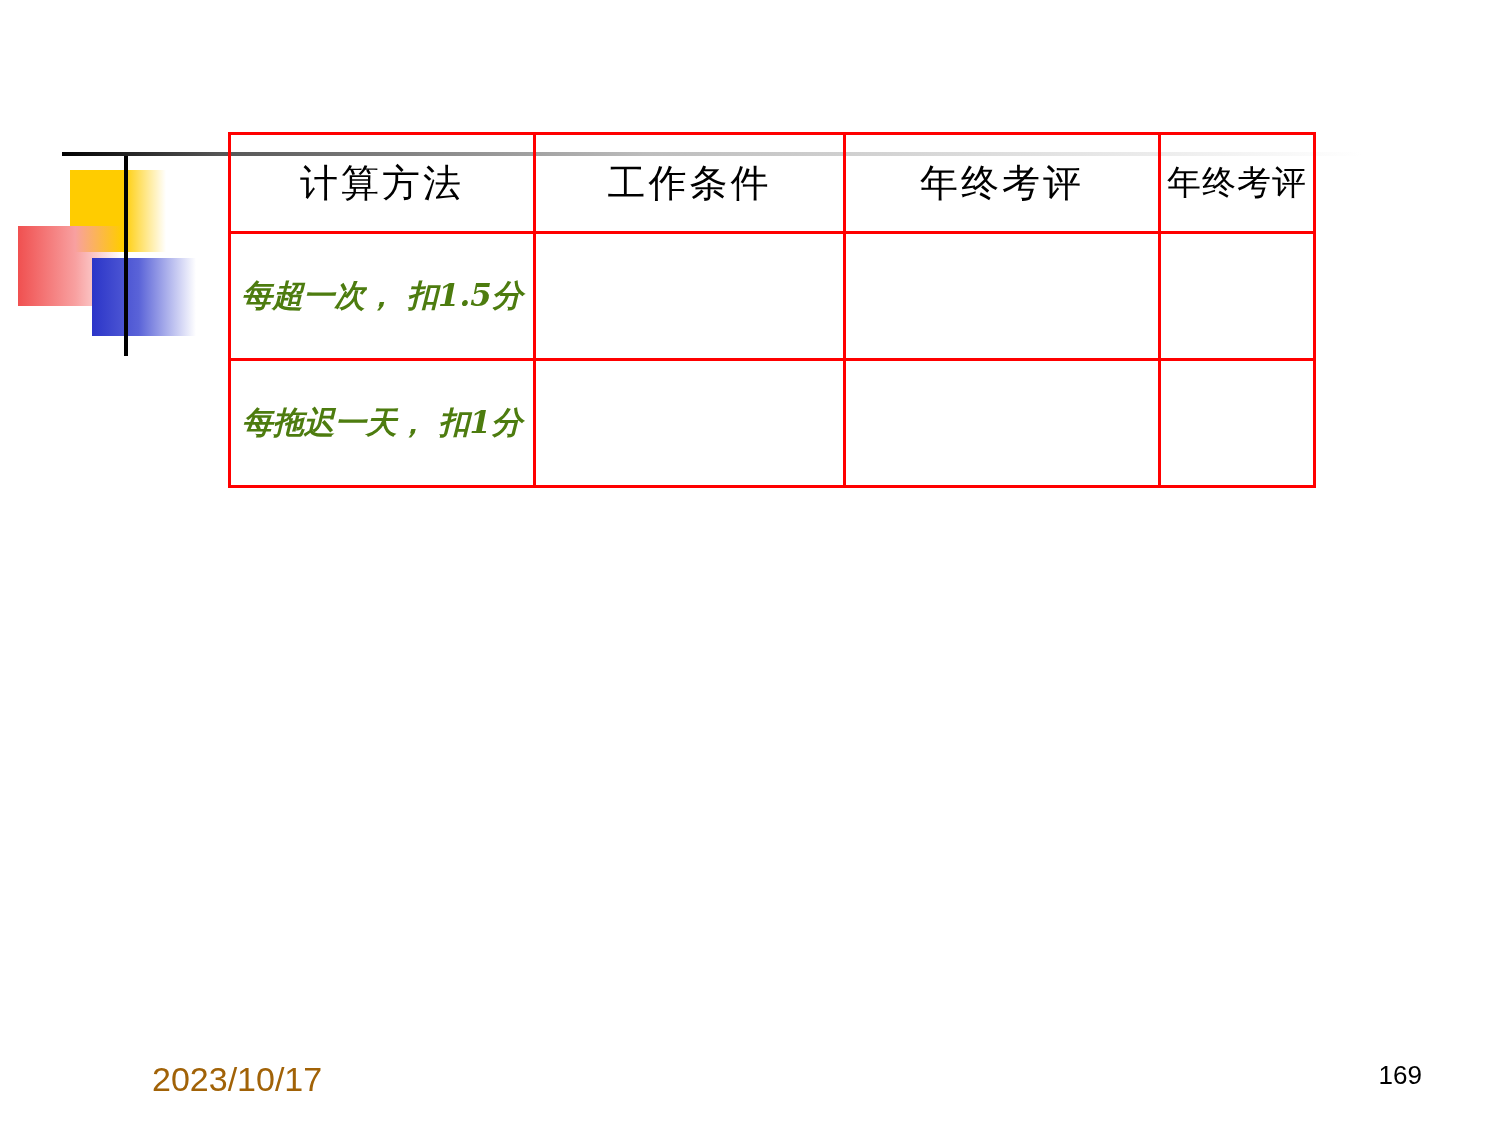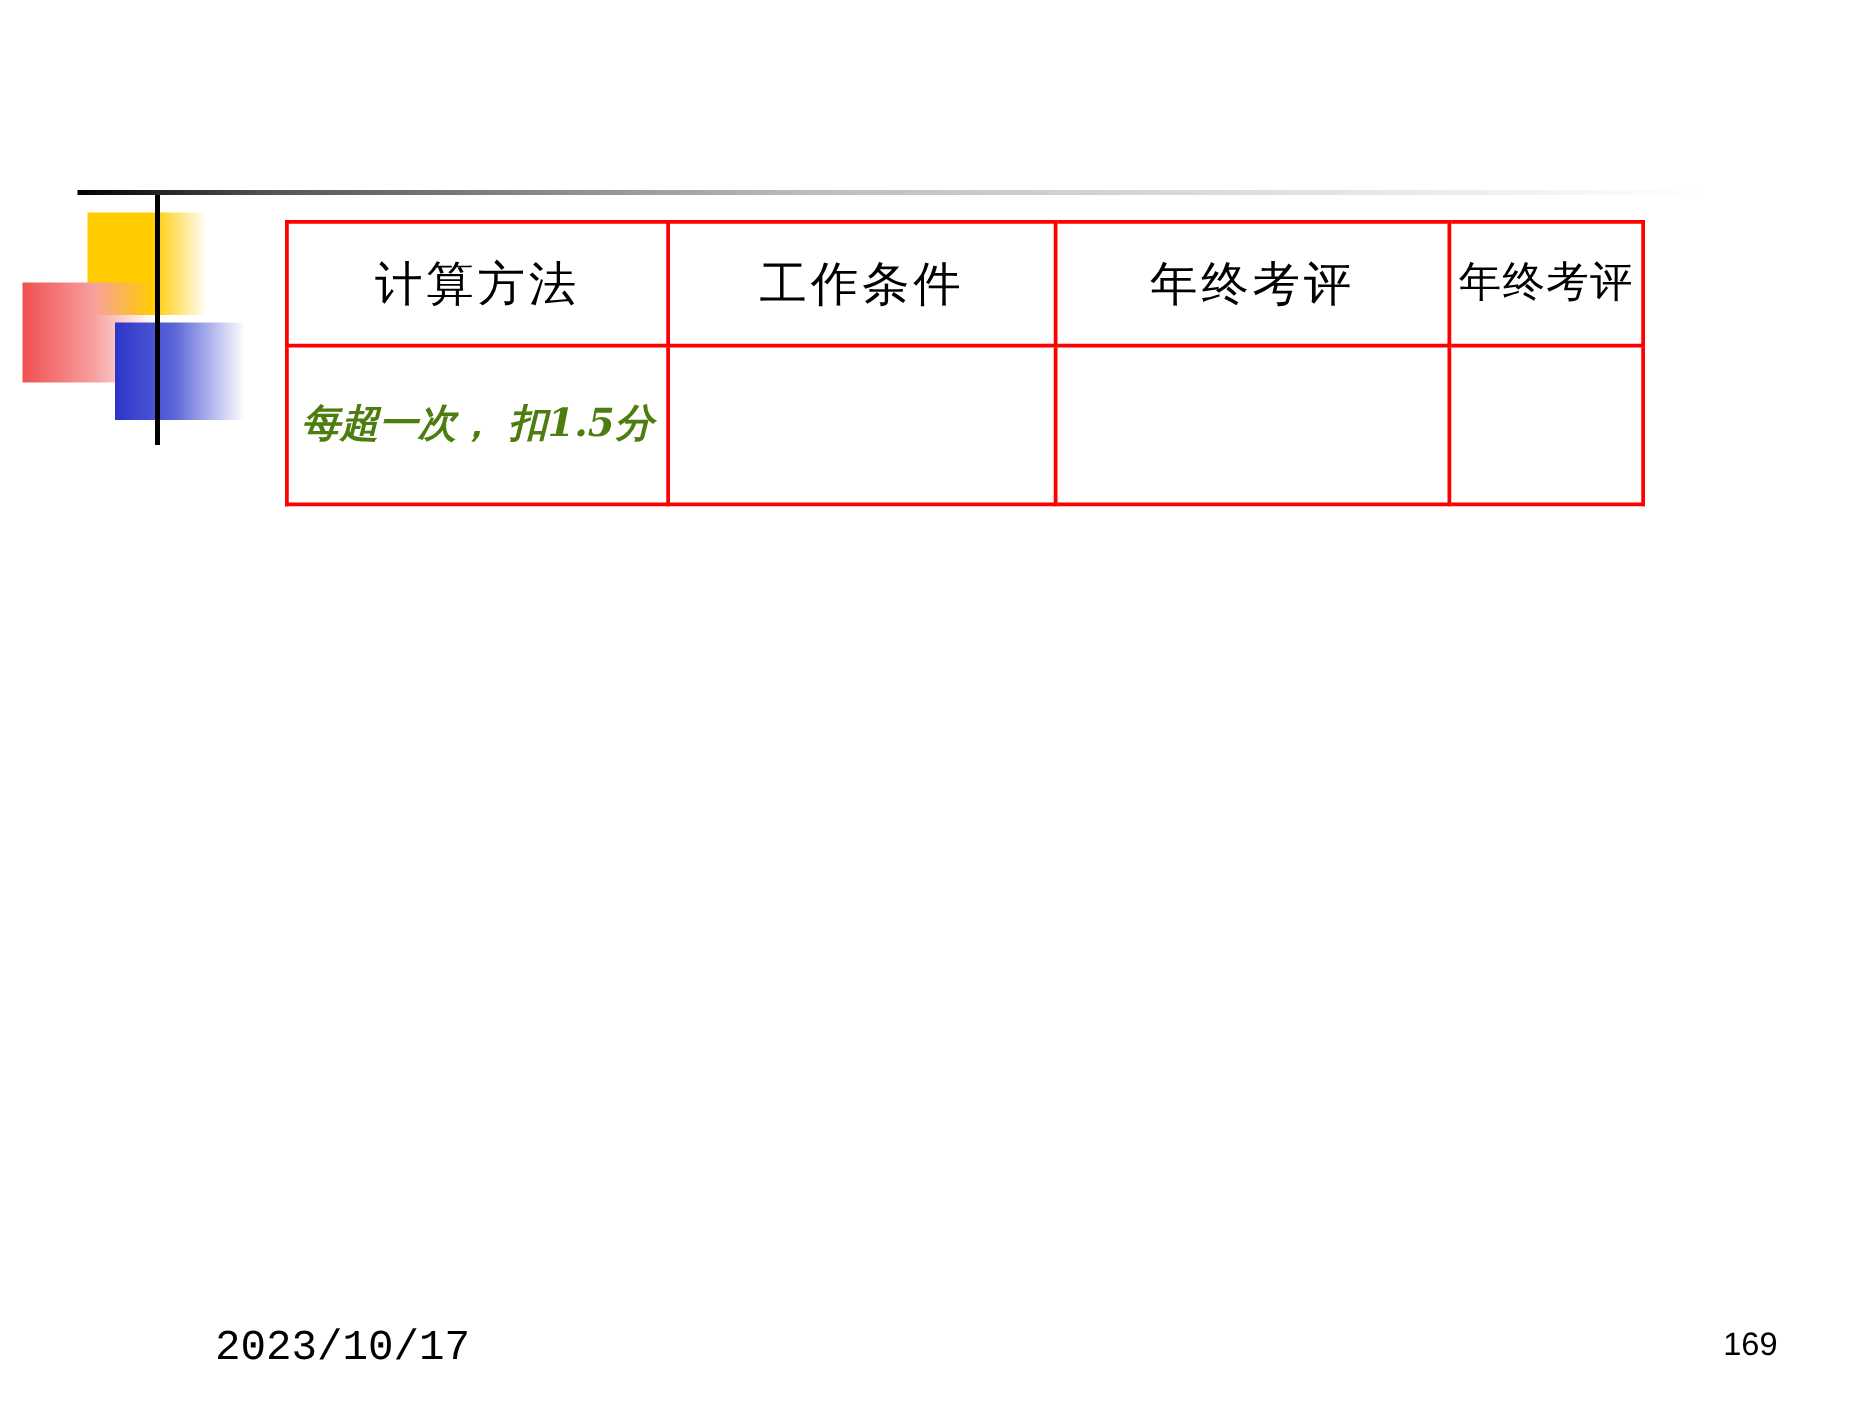--- a/index.html
+++ b/index.html
@@ -68,21 +68,20 @@
   .table-wrap {
     position: absolute;
     left: 228px;
     top: 132px;
     width: 1085px;
   }
   table.grid {
     border-collapse: collapse;
     table-layout: fixed;
     width: 1085px;
-    margin-top: 44px;
   }
   table.grid td, table.grid th {
     border: 3px solid #ff0000;
     padding: 0;
     text-align: center;
     vertical-align: middle;
   }
   col.c1 { width: 305px; }
   col.c2 { width: 310px; }
   col.c3 { width: 315px; }
@@ -110,25 +109,25 @@
     font-style: italic;
     line-height: 1.28;
     color: #4d7c0f;
     padding: 4px 18px;
     word-break: break-all;
   }
 
   
   .footer-date {
     position: absolute;
-    left: 172px;
+    left: 152px;
     top: 1060px;
-    font-family: Liberation Mono, monospace;
+    font-family: Liberation Sans, sans-serif;
     font-size: 34px;
-    color: #000000;
+    color: #a16207;
   }
   .footer-page {
     position: absolute;
     right: 78px;
     top: 1060px;
     font-family: "Liberation Sans", sans-serif;
     font-size: 26px;
     color: #000000;
   }
 </style>
@@ -159,18 +158,24 @@
         <th class="hdr hdr-narrow">年终考评</th>
       </tr>
     </thead>
     <tbody>
       <tr class="body-row">
         <td class="calc-cell">每超一次， 扣1.5分</td>
         <td></td>
         <td></td>
         <td></td>
       </tr>
+      <tr class="body-row">
+        <td class="calc-cell">每拖迟一天， 扣1分</td>
+        <td></td>
+        <td></td>
+        <td></td>
+      </tr>
     </tbody>
   </table>
 </div>
 
 <div class="footer-date">2023/10/17</div>
 <div class="footer-page">169</div>
 
 </body></html>

